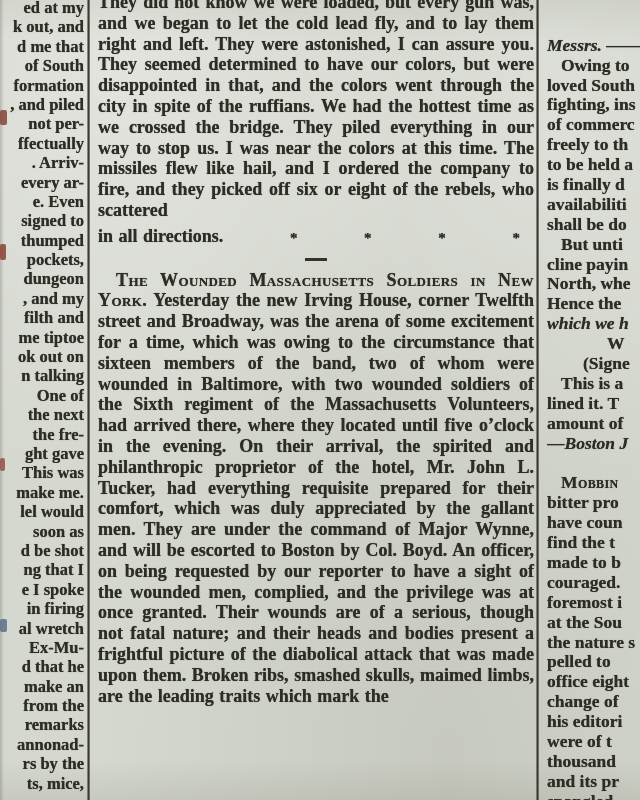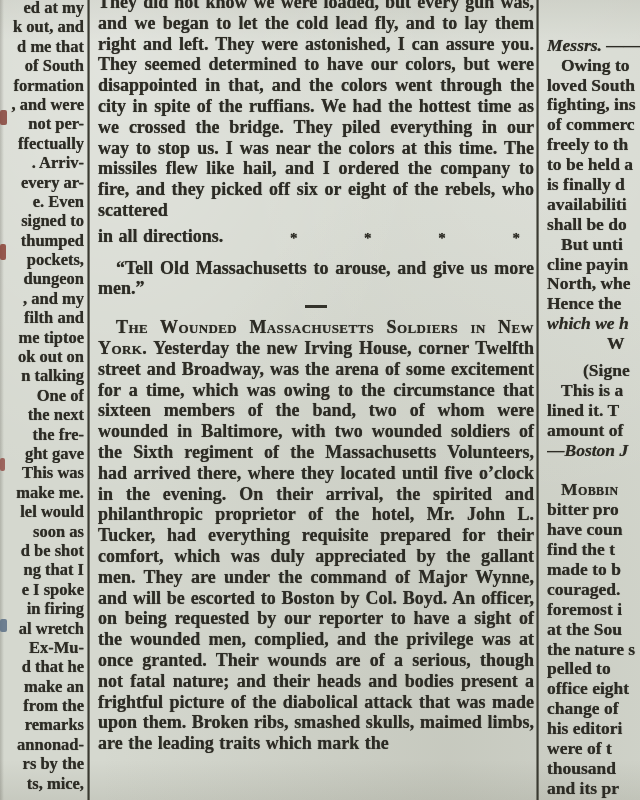--- a/index.html
+++ b/index.html
@@ -50,21 +50,21 @@
   .right-col{
     left:547px;top:-4px;width:93px;
     font-size:17.5px;line-height:19.9px;
     font-weight:bold;text-align:left;
     text-shadow:0 0 0.7px rgba(45,44,37,0.85);
     white-space:nowrap;overflow:hidden;
   }
   .right-col div{height:19.9px;overflow:hidden;}
   .i{font-style:italic;}
   .sig{padding-left:60px;}
-  .sig2{padding-left:36px;margin-top:7px;}
+  .sig2{padding-left:36px;}
   .right-col .ind{text-indent:14px;}
   
   .artifact{position:absolute;border-radius:2px;opacity:0.85;}
   .a1{left:0;top:110px;width:7px;height:15px;background:#86433a;}
   .a2{left:0;top:244px;width:6px;height:16px;background:#8a4136;}
   .a3{left:0;top:458px;width:5px;height:13px;background:#93514a;}
   .a4{left:0;top:619px;width:7px;height:13px;background:#5c7086;}
   .edge-shade{position:absolute;left:0;top:0;bottom:0;width:4px;
     background:linear-gradient(90deg, rgba(70,68,58,0.25), transparent);}
 </style>
@@ -78,21 +78,21 @@
   <div class="artifact a2"></div>
   <div class="artifact a3"></div>
   <div class="artifact a4"></div>
 
   <div class="col left-col">
       <div>ed at my</div>
       <div>k out, and</div>
       <div>d me that</div>
       <div>of South</div>
       <div>formation</div>
-      <div>, and were</div>
+      <div>, and piled</div>
       <div>not per-</div>
       <div>ffectually</div>
       <div>.  Arriv-</div>
       <div>every ar-</div>
       <div>e.  Even</div>
       <div>signed to</div>
       <div>thumped</div>
       <div>pockets,</div>
       <div>dungeon</div>
       <div>, and my</div>
@@ -129,21 +129,20 @@
     <p>They did not know we were loaded, but every gun was, and we began to let the cold lead fly, and to lay them right and left. They were astonished, I can assure you. They seemed determined to have our colors, but were disappointed in that, and the colors went through the city in spite of the ruffians. We had the hottest time as we crossed the bridge. They piled everything in our way to stop us. I was near the colors at this time. The missiles flew like hail, and I ordered the company to fire, and they picked off six or eight of the rebels, who scattered</p>
 
     <div class="ast-line">
       <span class="lead-text">in all directions.</span>
       <span class="ast">*</span>
       <span class="ast">*</span>
       <span class="ast">*</span>
       <span class="ast">*</span>
     </div>
 
-    <p class="ind">“Tell Old Massachusetts to arouse, and give us more men.”</p>
 
 
     <div class="divider"></div>
 
     <p class="ind"><span class="sc">The Wounded Massachusetts Soldiers in New York.</span> <span>Yesterday the new Irving House, corner Twelfth street and Broadway, was the arena of some excitement for a time, which was owing to the circumstance that sixteen members of the band, two of whom were wounded in Baltimore, with two wounded soldiers of the Sixth regiment of the Massachusetts Volunteers, had arrived there, where they located until five o’clock in the evening. On their arrival, the spirited and philanthropic proprietor of the hotel, Mr. John L. Tucker, had everything requisite prepared for their comfort, which was duly appreciated by the gallant men. They are under the command of Major Wynne, and will be escorted to Boston by Col. Boyd. An officer, on being requested by our reporter to have a sight of the wounded men, complied, and the privilege was at once granted. Their wounds are of a serious, though not fatal nature; and their heads and bodies present a frightful picture of the diabolical attack that was made upon them. Broken ribs, smashed skulls, maimed limbs, are the leading traits which mark the</span></p>
   </div>
 
   <div class="rule rule-right"></div>
 
   <div class="col right-col">

